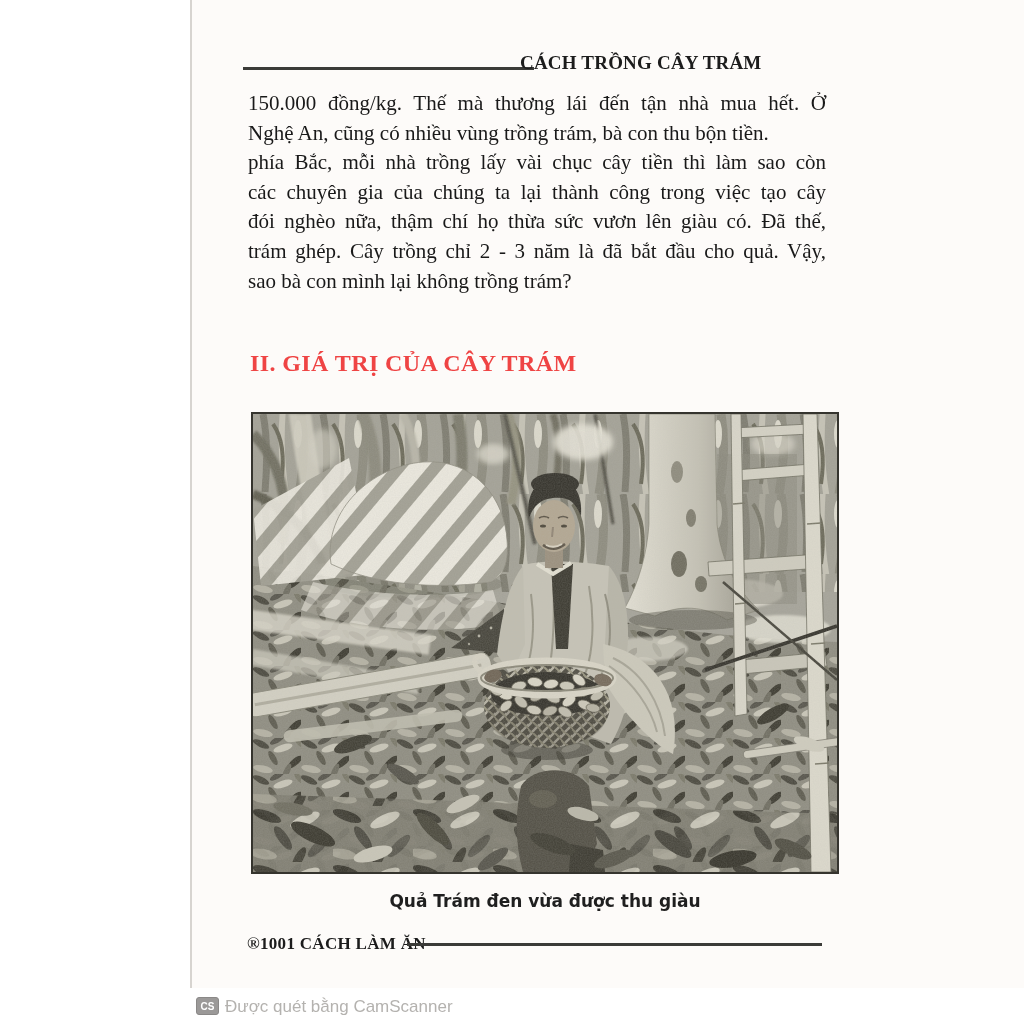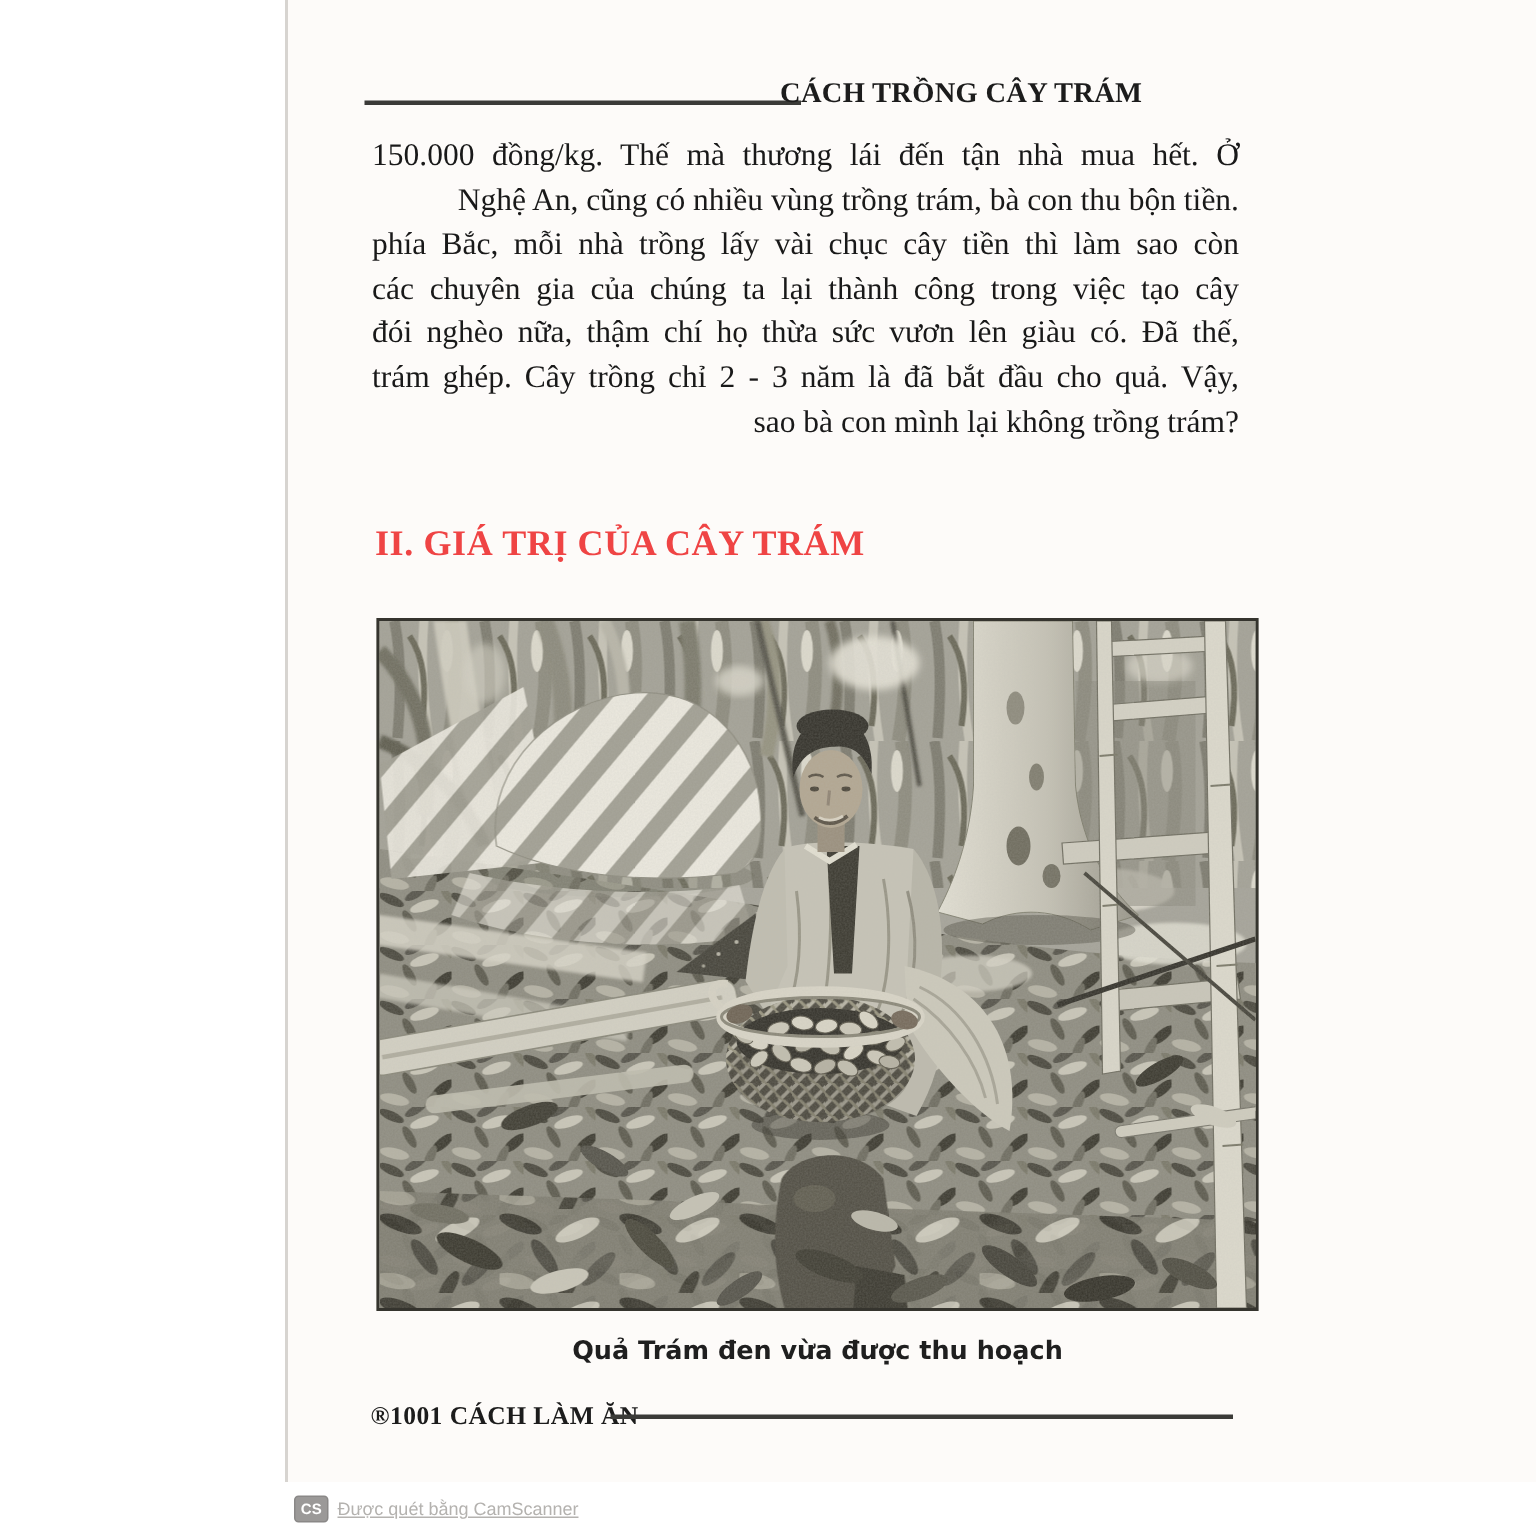--- a/index.html
+++ b/index.html
@@ -14,21 +14,21 @@
   .below-scan{position:absolute;left:0;top:988px;width:1024px;height:36px;background:#ffffff;}
 
   .header-rule{position:absolute;left:243px;top:67px;width:291px;height:3px;background:#3b3b38;}
   .header-title{
     position:absolute;left:520px;top:52px;width:304px;text-align:left;
     font-weight:bold;font-size:19px;letter-spacing:.2px;color:#1c1c1c;
     font-family:"Liberation Serif", serif;
   }
 
   .body-text{position:absolute;left:248px;top:89px;width:578px;font-size:21px;line-height:29.6px;color:#191919;}
-  .body-text .line{width:100%;text-align:right;}
+  .body-text .line{width:100%;}
   .body-text .just{text-align:justify;text-align-last:justify;}
   .body-text .indent{padding-left:38px;box-sizing:border-box;}
 
   .section-heading{
     position:absolute;left:250px;top:350px;margin:0;
     font-size:24px;font-weight:bold;letter-spacing:.4px;color:#ef4444;
     font-family:"Liberation Serif", serif;
   }
 
   .photo{
@@ -42,27 +42,27 @@
     font-family:"DejaVu Sans", sans-serif;font-weight:bold;font-size:17px;color:#1f1f1f;
   }
 
   .footer-label{
     position:absolute;left:247px;top:934px;
     font-weight:bold;font-size:17px;letter-spacing:.3px;color:#1c1c1c;
     font-family:"Liberation Serif", serif;
   }
   .footer-rule{position:absolute;left:407px;top:943px;width:415px;height:3px;background:#3b3b38;}
 
-  .watermark{position:absolute;left:196px;top:997px;display:flex;align-items:center;gap:6px;}
+  .watermark{position:absolute;left:196px;top:997px;display:flex;gap:6px;}
   .cs-badge{
     display:inline-flex;align-items:center;justify-content:center;
     width:21px;height:16px;border-radius:3px;background:#9b9998;border:1px solid #8a8887;
     color:#ffffff;font-family:"Liberation Sans", sans-serif;font-weight:bold;font-size:10px;
   }
-  .cs-text{font-family:"Liberation Sans", sans-serif;font-size:12px;color:#b4b2af;text-decoration:underline;}
+  .cs-text{font-family:"Liberation Sans", sans-serif;font-size:17px;color:#b4b2af;}
 </style>
 </head>
 <body>
 
 <div class="page-area"></div>
 <div class="page-edge"></div>
 <div class="below-scan"></div>
 
 <div class="header-rule"></div>
 <div class="header-title">CÁCH TRỒNG CÂY TRÁM</div>
@@ -289,21 +289,21 @@
       <ellipse cx="100" cy="330" rx="20" ry="7" fill="#3f3d33" transform="rotate(-20 100 330)"></ellipse>
       <ellipse cx="150" cy="360" rx="18" ry="6" fill="#55534a" transform="rotate(30 150 360)"></ellipse>
       <ellipse cx="210" cy="390" rx="18" ry="6" fill="#c5c2b4" transform="rotate(-25 210 390)"></ellipse>
       <ellipse cx="330" cy="400" rx="16" ry="6" fill="#bab7a9" transform="rotate(15 330 400)"></ellipse>
     </g>
 
     <rect width="584" height="458" filter="url(#grain)"></rect>
   </svg>
 </figure>
 
-<div class="caption">Quả Trám đen vừa được thu hoạch</div>
+<div class="caption">Quả Trám đen vừa được thu giàu</div>
 
 <div class="footer-label">®1001 CÁCH LÀM ĂN</div>
 <div class="footer-rule"></div>
 
 <div class="watermark">
   <span class="cs-badge">CS</span>
   <span class="cs-text">Được quét bằng CamScanner</span>
 </div>
 
 </body></html>

